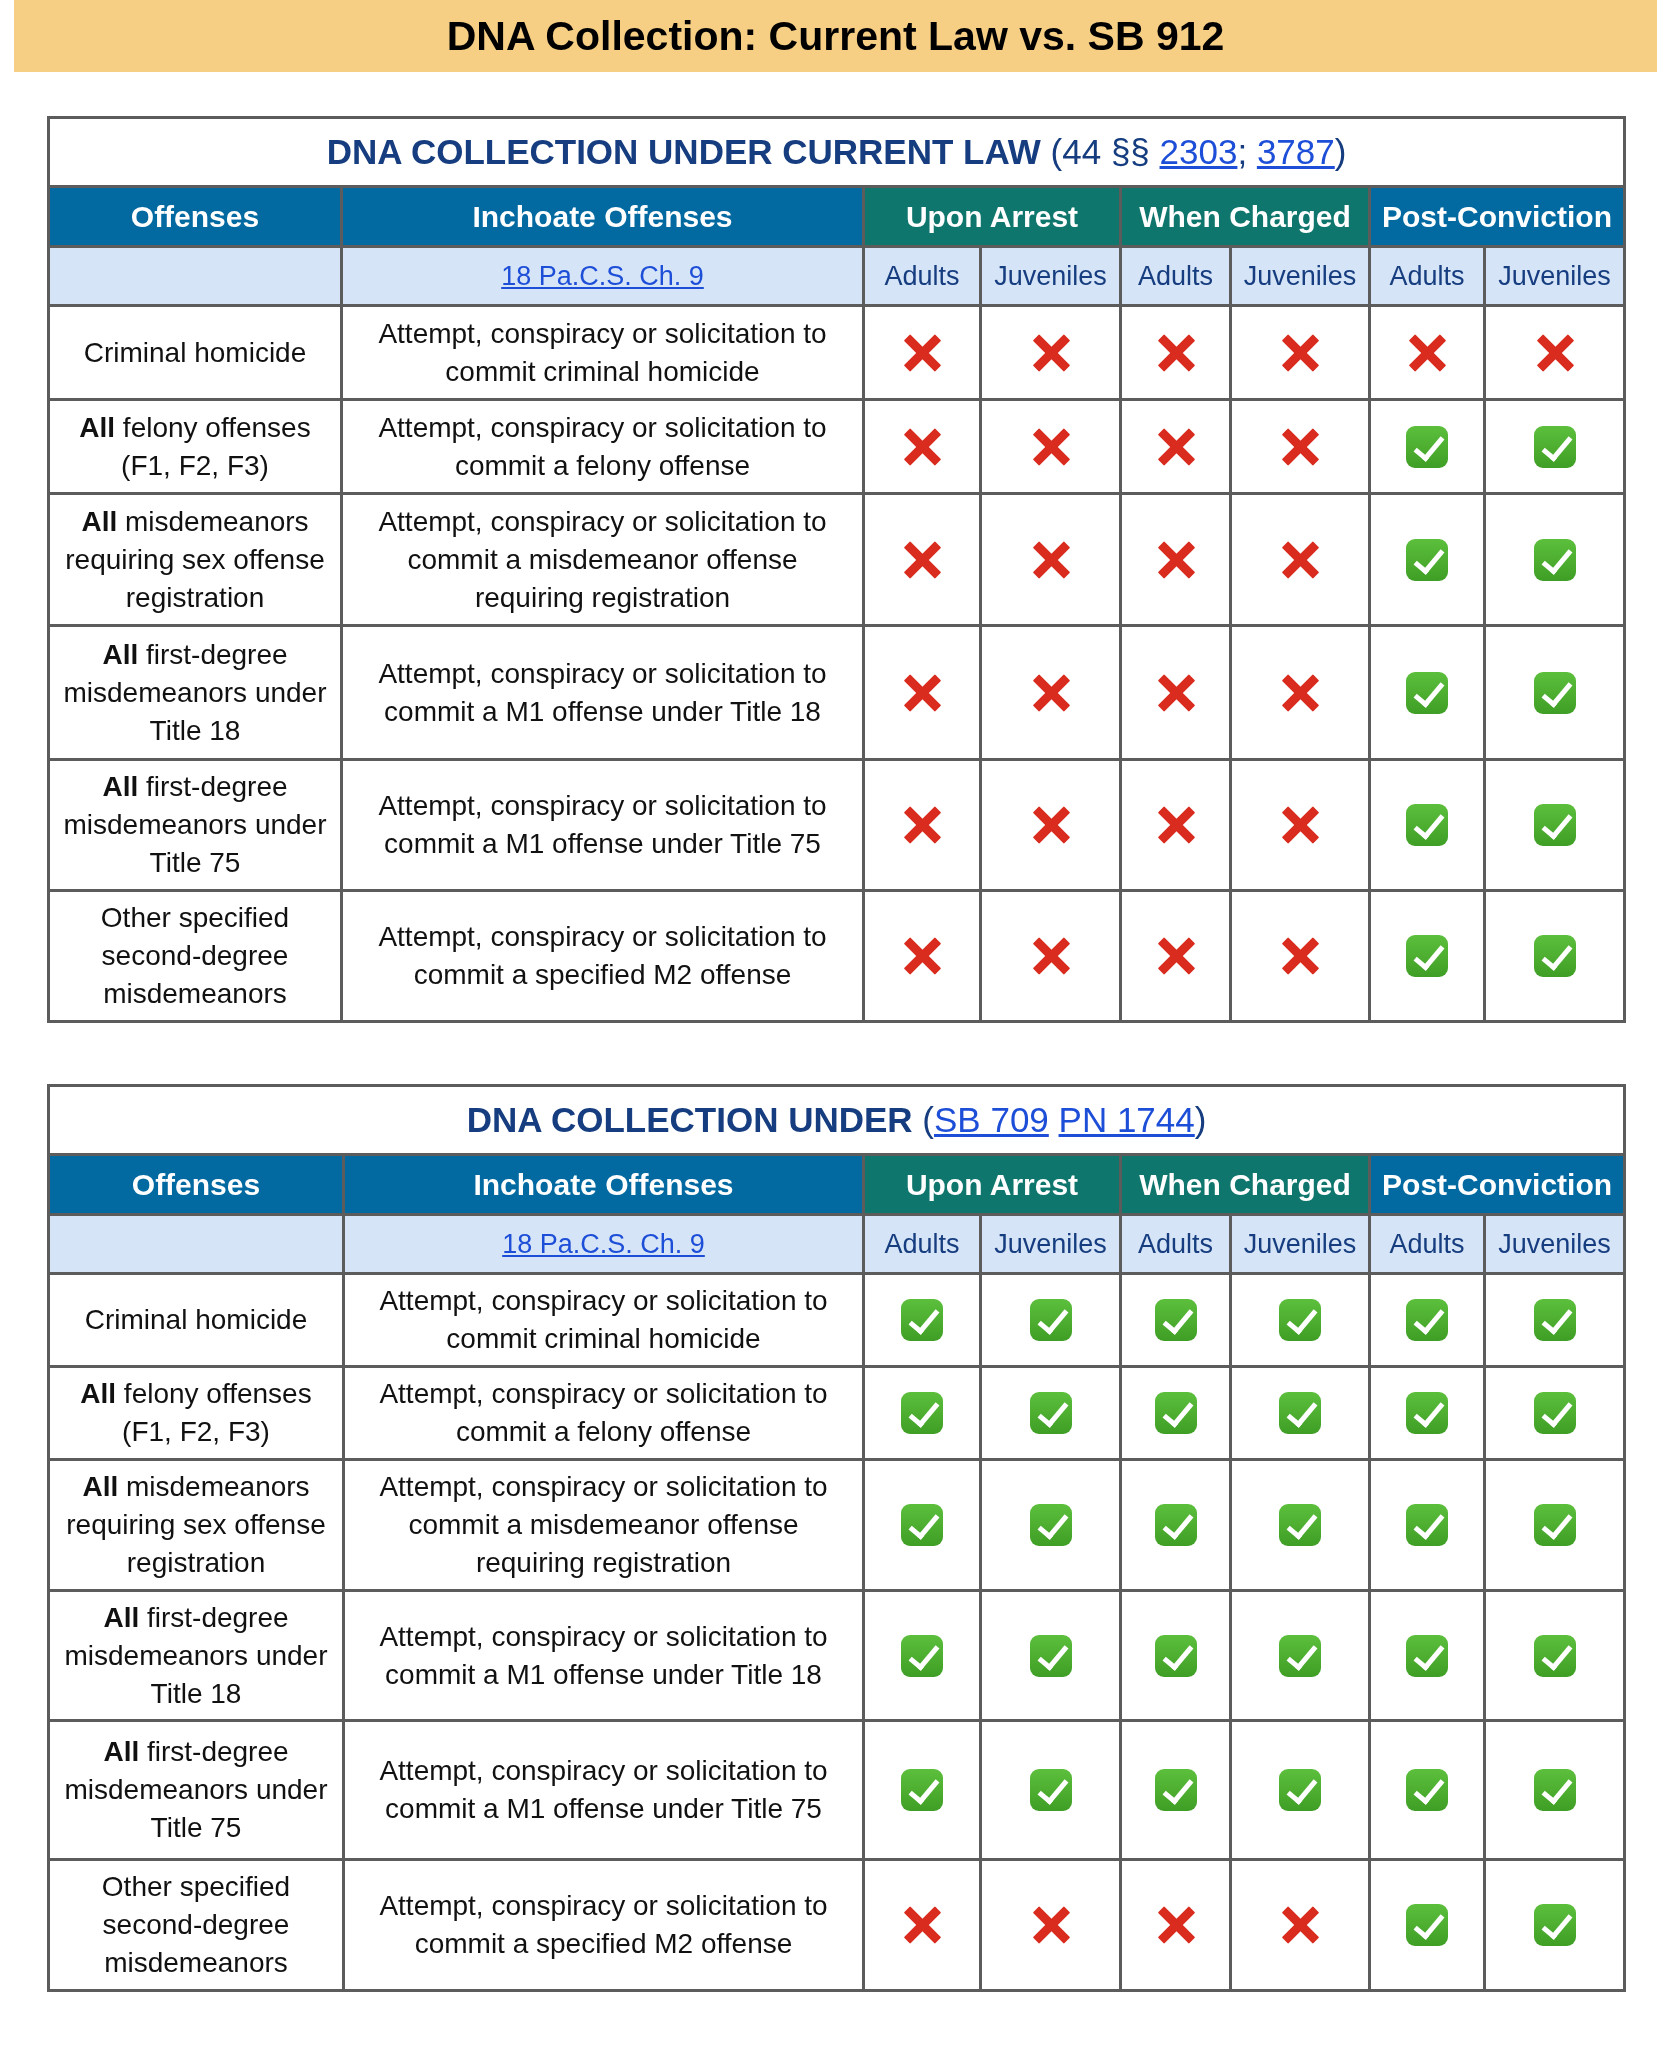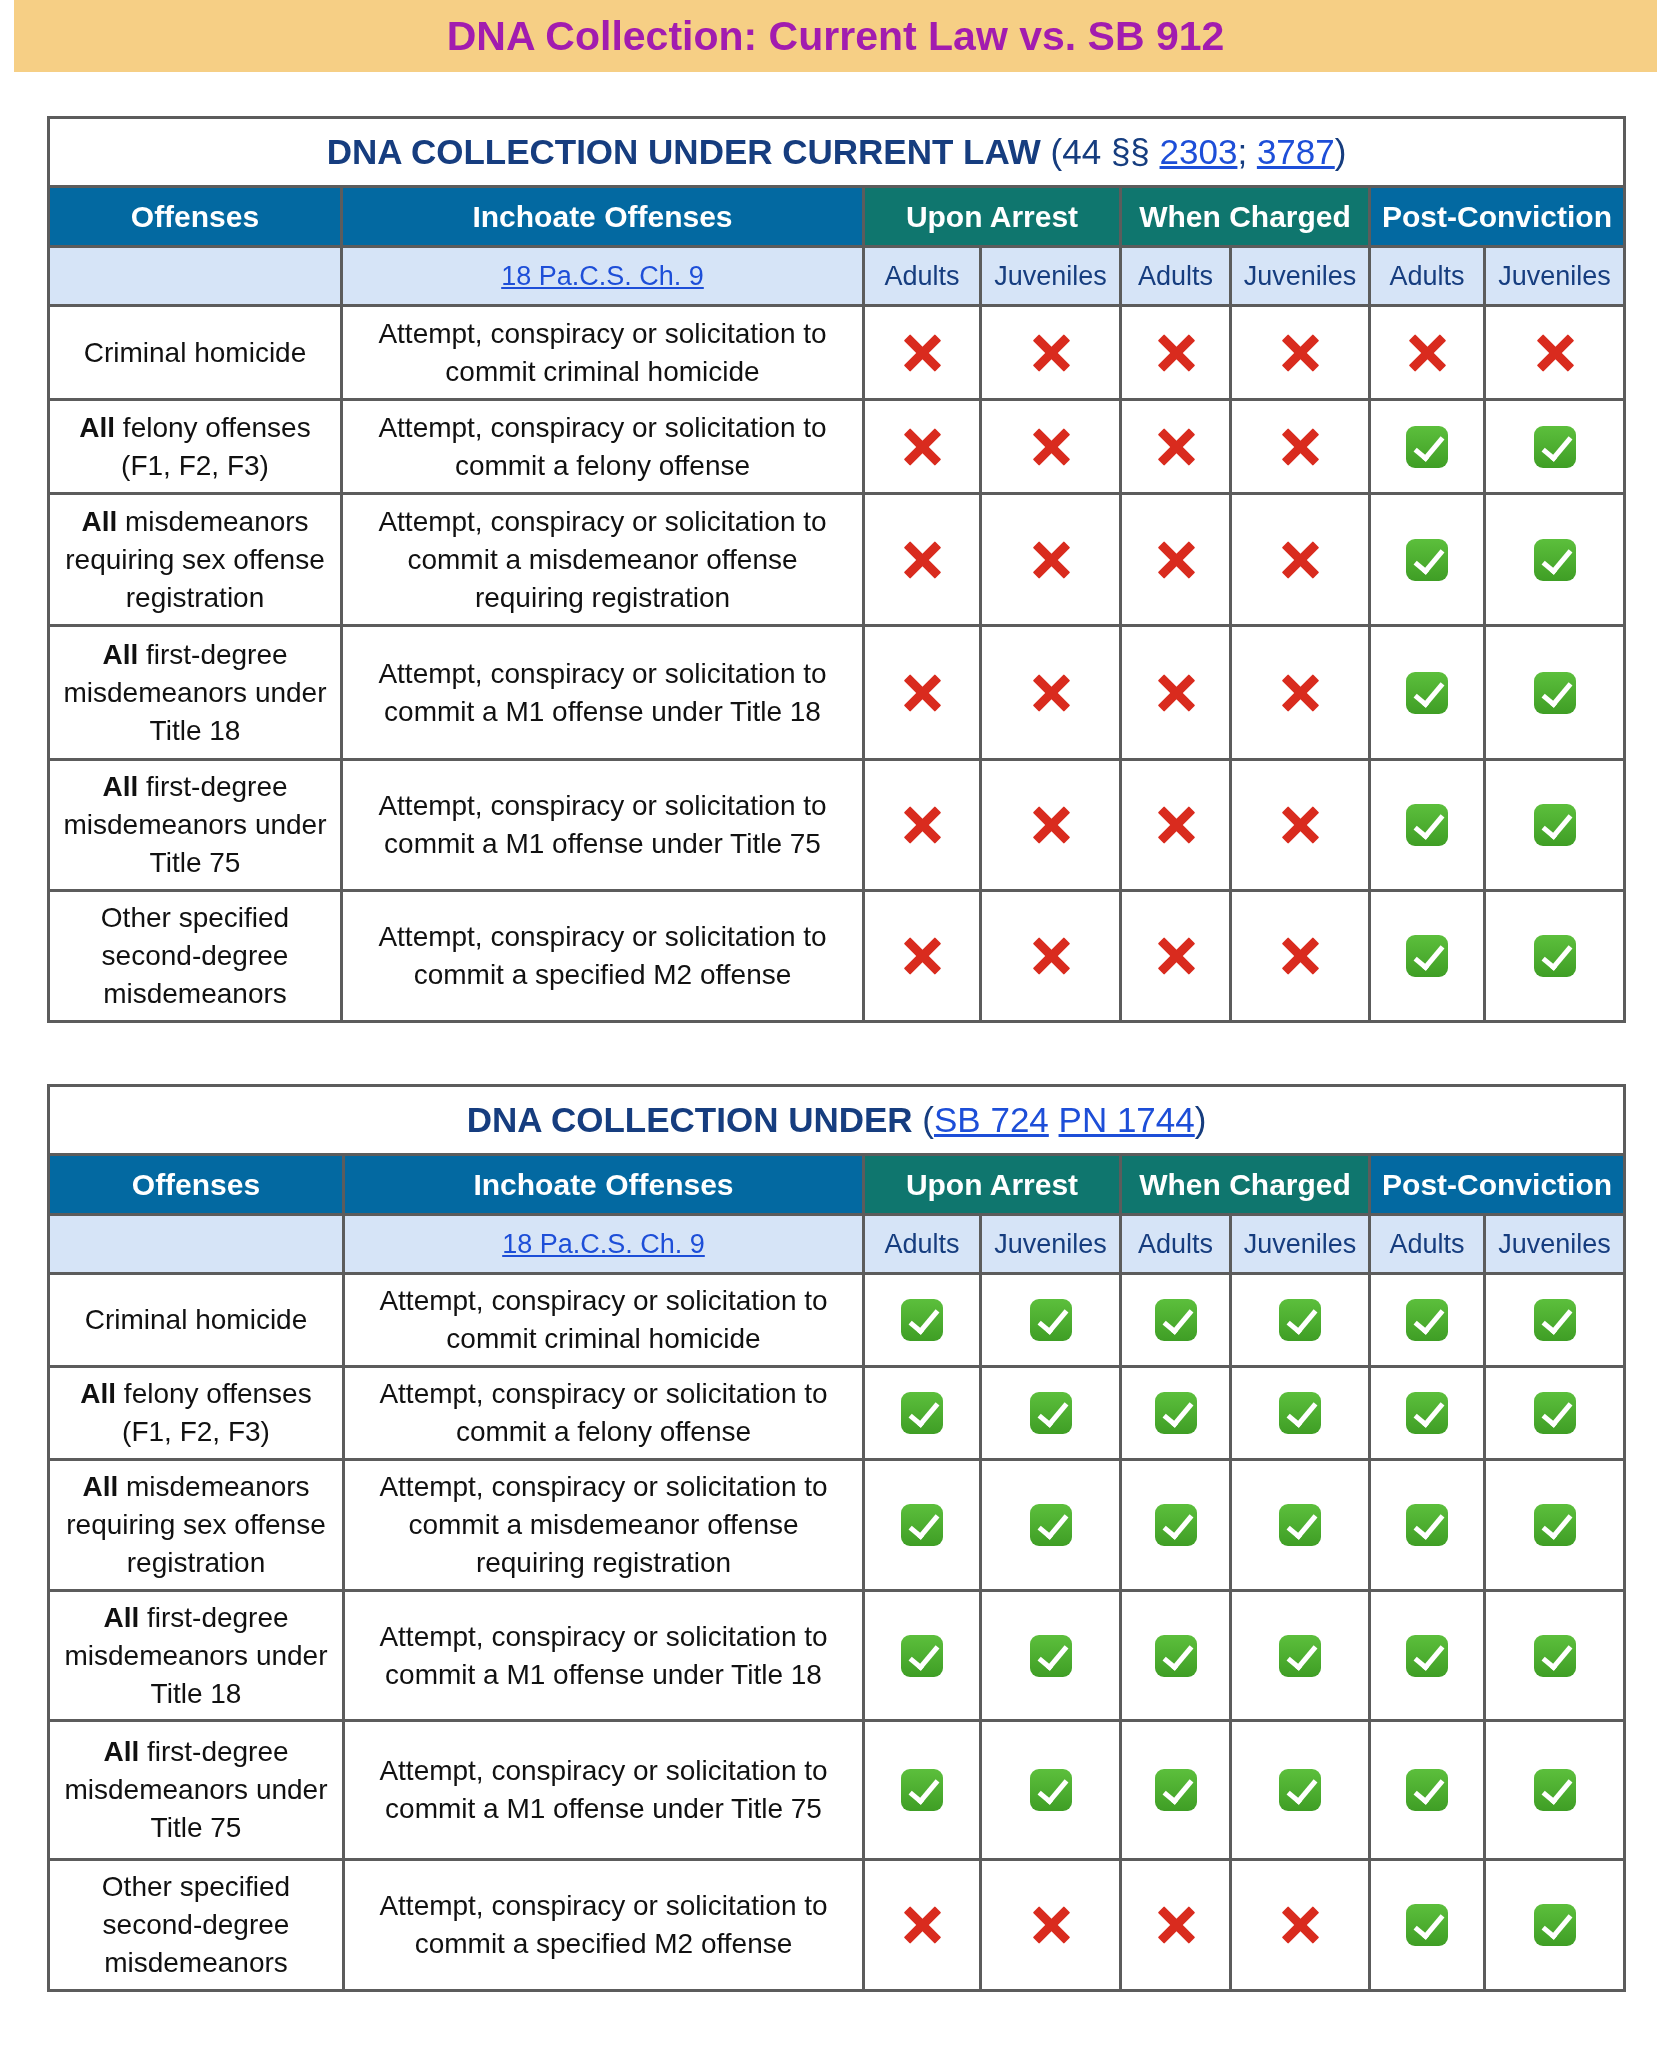--- a/index.html
+++ b/index.html
@@ -1,21 +1,21 @@
 <!DOCTYPE html>
 <html><head>
 <meta charset="utf-8">
 <style>
   html, body { margin: 0; padding: 0; background: #ffffff; }
   body { width: 1672px; height: 2046px; position: relative; overflow: hidden;
          font-family: "Liberation Sans", "DejaVu Sans", sans-serif; }
 
   .banner { position: absolute; left: 14px; top: 0; width: 1643px; height: 72px;
             background: #f6cf85; display: flex; align-items: center; justify-content: center; }
-  .banner h1 { margin: 4px; font-size: 41px; font-weight: bold; color: #a21caf;
+  .banner h1 { margin: 4px; font-size: 41px; font-weight: bold; color: #000000;
                letter-spacing: 0px; }
 
   table.dna { position: absolute; left: 47px; width: 1576px; border-collapse: collapse;
               table-layout: fixed; }
   table.dna td, table.dna th { border: 3px solid #5c5c5c; padding: 0; text-align: center;
                                vertical-align: middle; }
   .t1 { top: 116px; }
   .t2 { top: 1084px; }
 
   .title-cell { background: #ffffff; color: #163d7f; font-size: 35px; font-weight: bold;
@@ -159,21 +159,21 @@
     <col style="width:117px">
       <col style="width:140px">
     <col style="width:110px">
       <col style="width:139px">
     <col style="width:115px">
       <col style="width:140px">
   </colgroup>
   <tbody>
       <tr>
     <td colspan="8" class="title-cell">
-      <span>DNA COLLECTION UNDER</span><span class="paren"><span> (</span><a>SB 724</a><span> </span><a>PN 1744</a><span>)</span></span>
+      <span>DNA COLLECTION UNDER</span><span class="paren"><span> (</span><a>SB 709</a><span> </span><a>PN 1744</a><span>)</span></span>
     </td>
   </tr>
   <tr class="hdr">
     <th class="navy">Offenses</th>
     <th class="navy">Inchoate Offenses</th>
     <th class="red" colspan="2">Upon Arrest</th>
     <th class="red" colspan="2">When Charged</th>
     <th class="navy" colspan="2">Post-Conviction</th>
   </tr>
   <tr class="sub">

